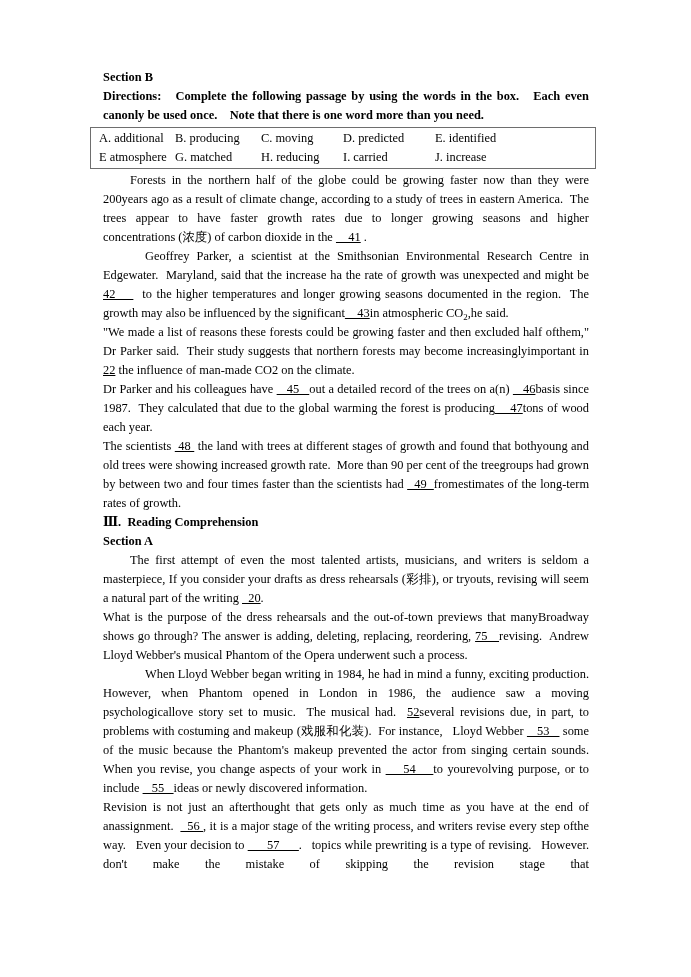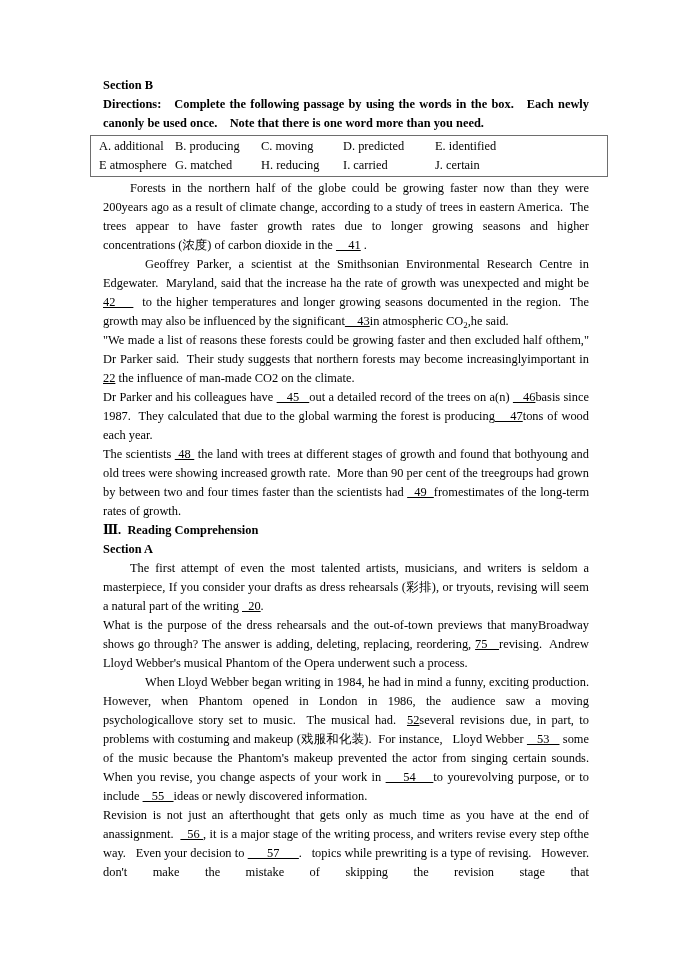--- a/index.html
+++ b/index.html
@@ -5,21 +5,21 @@
   html, body { margin: 0; padding: 0; }
   body {
     width: 691px; height: 977px;
     background: #ffffff;
     position: relative;
     font-family: "Liberation Serif", "DejaVu Serif", serif;
     color: #000000;
   }
   .page {
     position: absolute;
-    left: 103px; top: 76px;
+    left: 103px; top: 68px;
     width: 486px;
     font-size: 12.4px;
     line-height: 19px;
   }
   .h {
     font-weight: bold;
     margin: 0;
     white-space: pre-wrap;
     text-align: justify;
   }
@@ -30,52 +30,52 @@
   }
   .indent-1 { text-indent: 27px; }
   .indent-2 { text-indent: 42px; }
   .justify-last { text-align-last: justify; }
   .run-u { text-decoration: underline; }
   .run-sub { vertical-align: sub; font-size: 0.72em; line-height: 0; }
   .wordbox {
     border: 1.5px solid #6e6e6e;
     margin: 2px 0 2px -13px;
     width: 494px;
-    padding: 1px 14px 2px 8px;
+    padding: 1px 2px 2px 8px;
   }
   .wb-row {
     display: grid;
     grid-template-columns: 76px 86px 82px 92px auto;
     line-height: 18.5px;
   }
   .wb-cell { white-space: pre; }
 </style>
 </head>
 <body>
 
 <div class="page">
 
   <p class="h">Section B</p>
 
-  <p class="h">Directions:   Complete the following passage by using the words in the box.   Each newly canonly be used once.    Note that there is one word more than you need.</p>
+  <p class="h">Directions:   Complete the following passage by using the words in the box.   Each even canonly be used once.    Note that there is one word more than you need.</p>
 
   <div class="wordbox">
     <div class="wb-row">
       <span class="wb-cell">A. additional</span>
       <span class="wb-cell">B. producing</span>
       <span class="wb-cell">C. moving</span>
       <span class="wb-cell">D. predicted</span>
       <span class="wb-cell">E. identified</span>
     </div>
     <div class="wb-row">
       <span class="wb-cell">E atmosphere</span>
       <span class="wb-cell">G. matched</span>
       <span class="wb-cell">H. reducing</span>
       <span class="wb-cell">I. carried</span>
-      <span class="wb-cell">J. certain</span>
+      <span class="wb-cell">J. increase</span>
     </div>
   </div>
 
   <p class="para indent-1"><span>Forests in the northern half of the globe could be growing faster now than they were 200years ago as a result of climate change, according to a study of trees in eastern America.  The trees appear to have faster growth rates due to longer growing seasons and higher     concentrations (浓度) of carbon dioxide in the </span><span class="run-u">    41</span><span> .</span></p>
   <p class="para indent-2"><span>Geoffrey Parker, a scientist at the Smithsonian Environmental Research Centre in Edgewater.  Maryland, said that the increase ha the rate of growth was unexpected and might be </span><span class="run-u">42    </span><span>  to the higher temperatures and longer growing seasons documented in the region.  The growth may also be influenced by the significant</span><span class="run-u">    43</span><span>in atmospheric CO</span><span class="run-sub">2</span><span>,he said.</span></p>
   <p class="para"><span>"We made a list of reasons these forests could be growing faster and then excluded half ofthem," Dr Parker said.  Their study suggests that northern forests may become increasinglyimportant in </span><span class="run-u">22</span><span> the influence of man-made CO2 on the climate.</span></p>
   <p class="para"><span>Dr Parker and his colleagues have </span><span class="run-u">   45   </span><span>out a detailed record of the trees on a(n) </span><span class="run-u">   46</span><span>basis since 1987.  They calculated that due to the global warming the forest is producing</span><span class="run-u">    47</span><span>tons of wood each year.</span></p>
   <p class="para"><span>The scientists </span><span class="run-u"> 48 </span><span> the land with trees at different stages of growth and found that bothyoung and old trees were showing increased growth rate.  More than 90 per cent of the treegroups had grown by between two and four times faster than the scientists had </span><span class="run-u">  49  </span><span>fromestimates of the long-term rates of growth.</span></p>
 
   <p class="h">Ⅲ.  Reading Comprehension</p>

